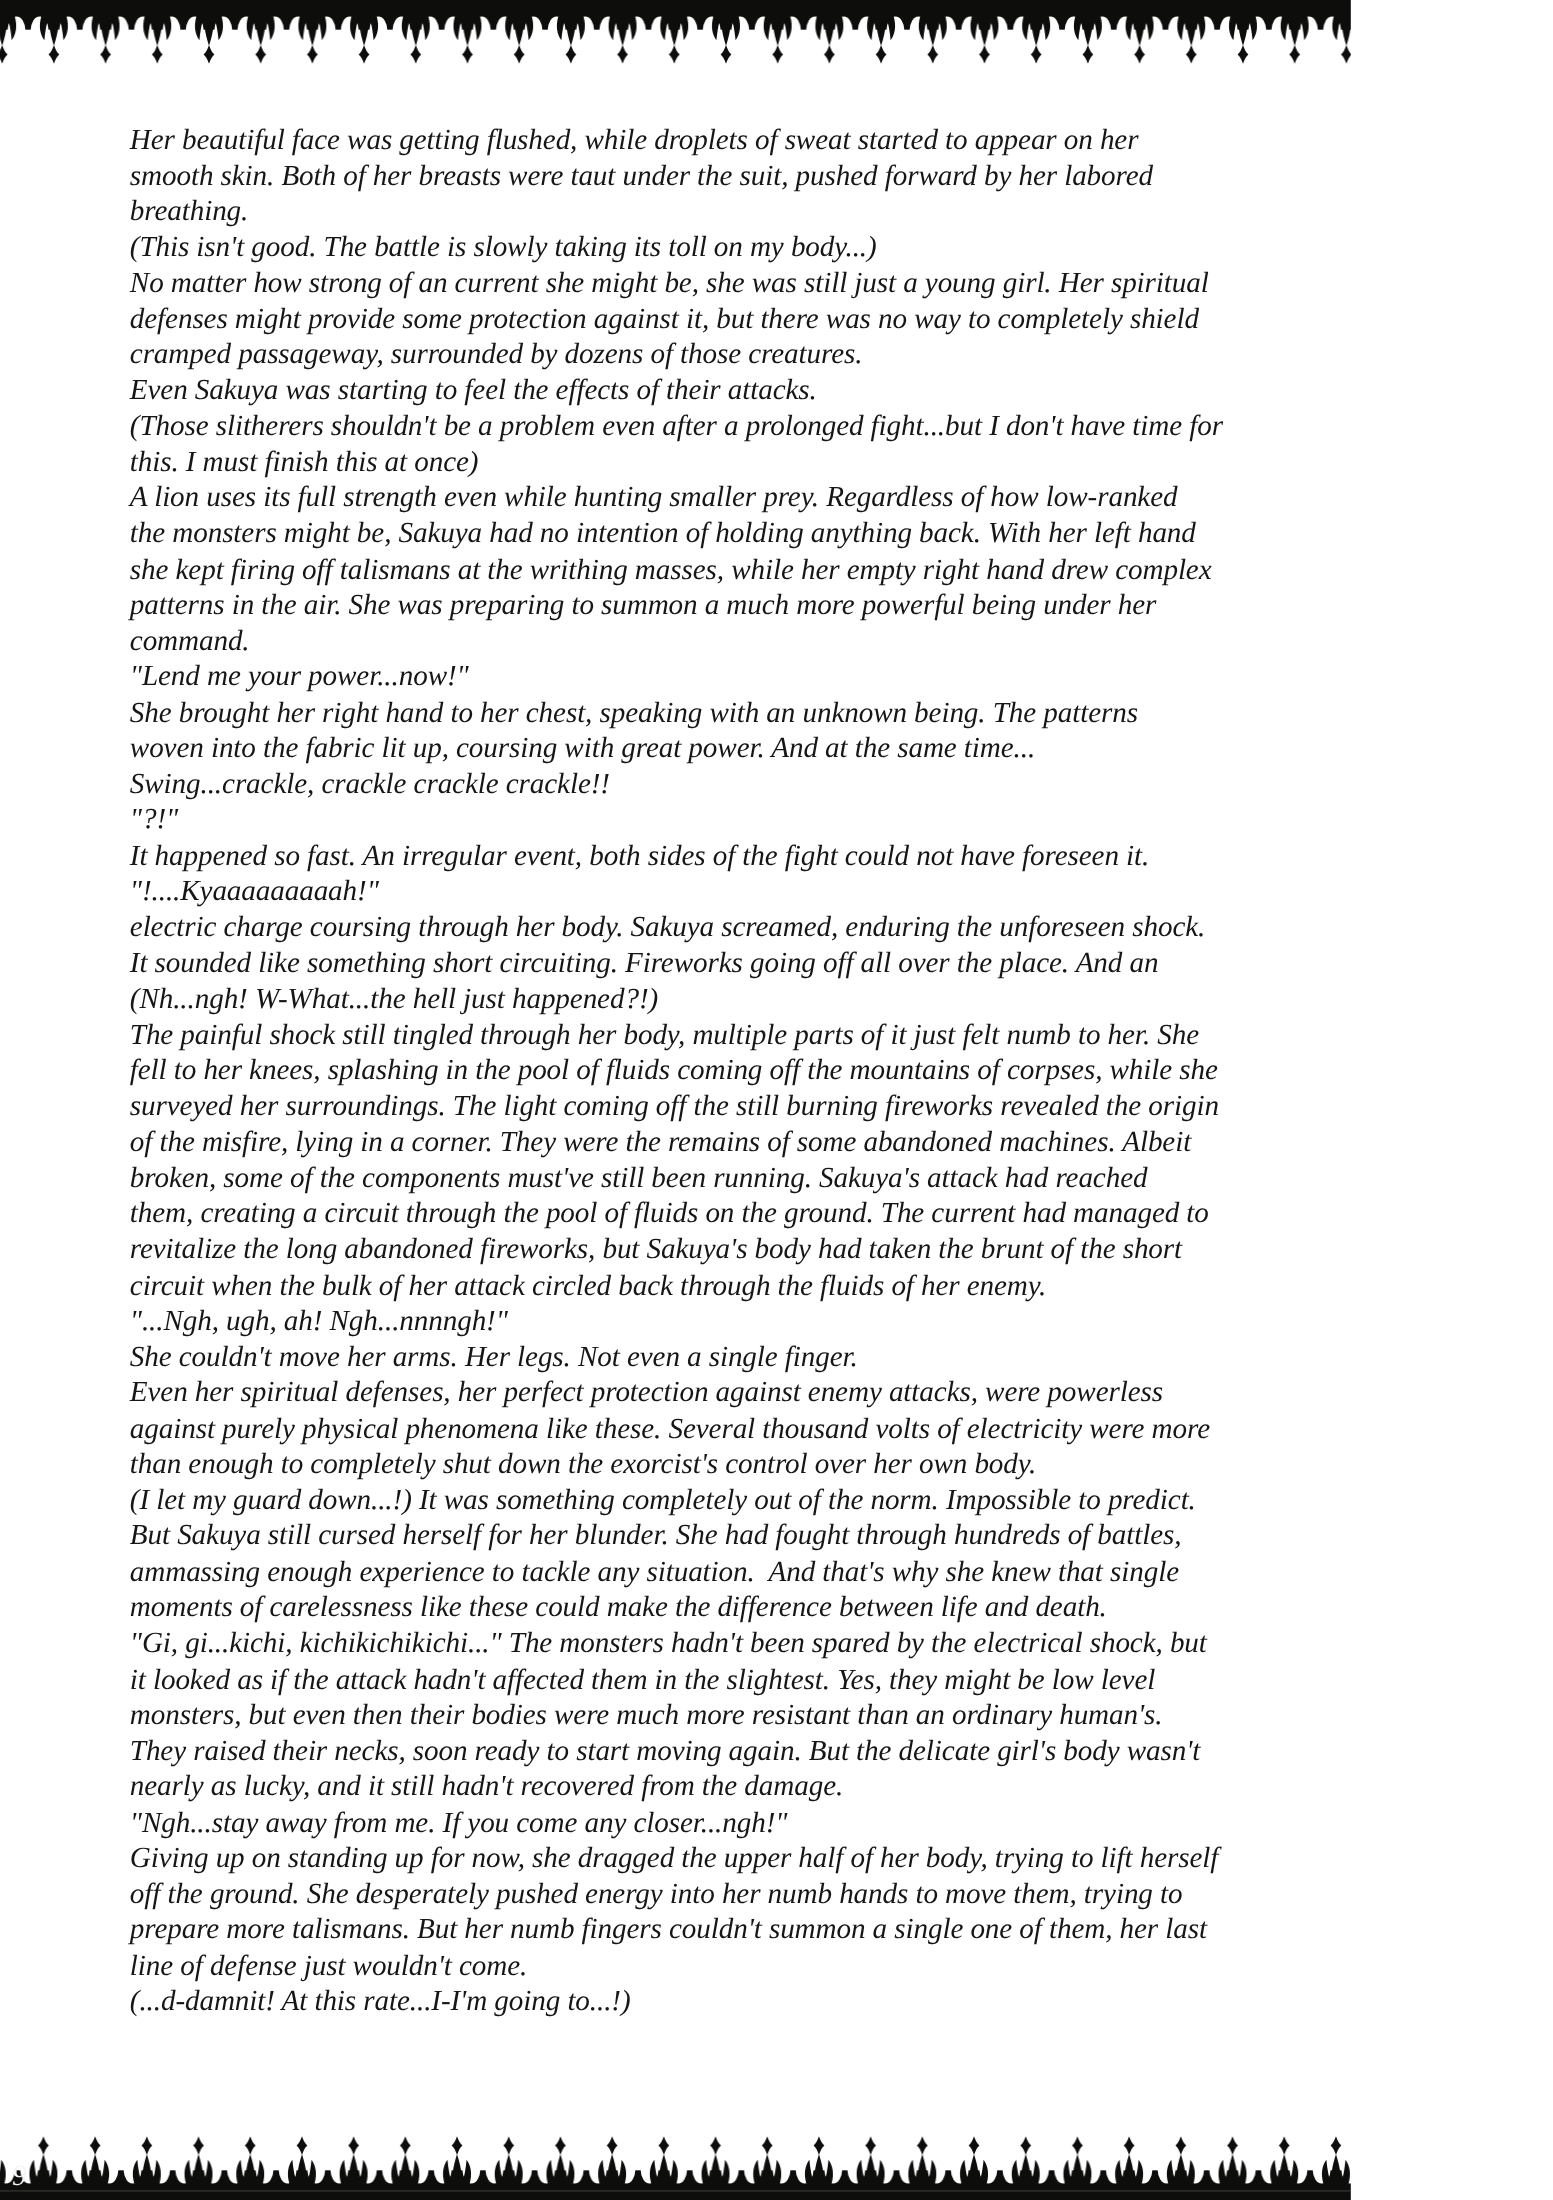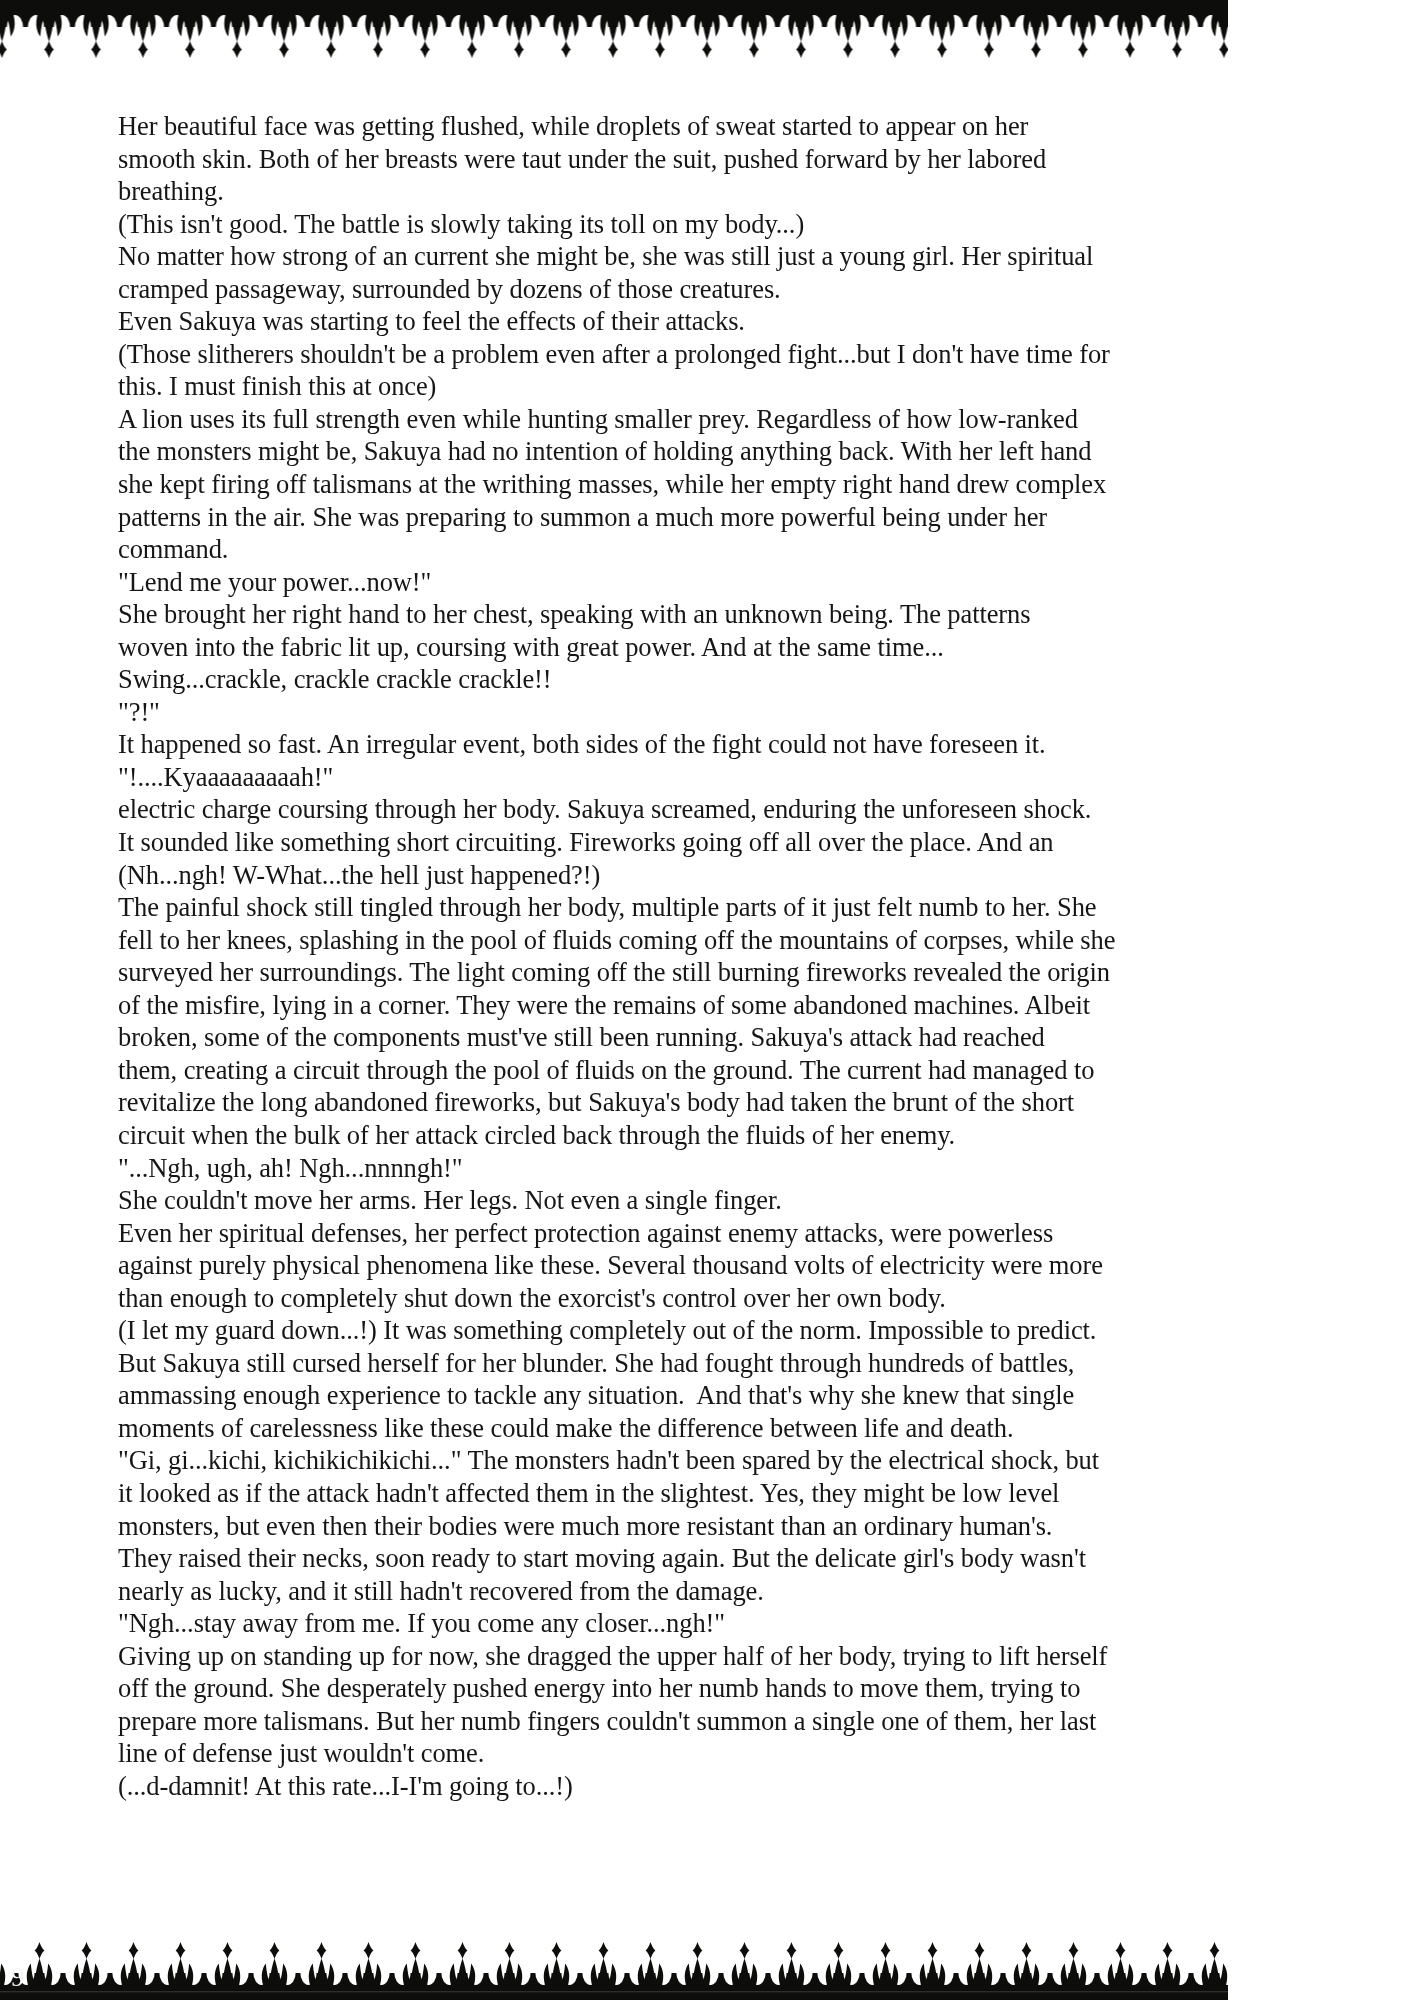--- a/index.html
+++ b/index.html
@@ -7,20 +7,21 @@
     padding: 0;
     background: #ffffff;
   }
   .page {
     position: relative;
     width: 1228px;
     height: 2000px;
     background: #ffffff;
     overflow: hidden;
     font-family: "Liberation Serif", "DejaVu Serif", serif;
+    font-style: italic;
   }
   .border-top {
     position: absolute;
     top: 0; left: 0;
     display: block;
   }
   .border-bottom {
     position: absolute;
     bottom: 0; left: 0;
     display: block;
@@ -78,20 +79,21 @@
     </defs>
     <rect width="1412" height="60" fill="url(#fleurTop)"></rect>
   </svg>
 
   <div class="story-text">
       <div class="text-line">Her beautiful face was getting flushed, while droplets of sweat started to appear on her</div>
       <div class="text-line">smooth skin. Both of her breasts were taut under the suit, pushed forward by her labored</div>
       <div class="text-line">breathing.</div>
       <div class="text-line">(This isn't good. The battle is slowly taking its toll on my body...)</div>
       <div class="text-line">No matter how strong of an current she might be, she was still just a young girl. Her spiritual</div>
+      <div class="text-line">defenses might provide some protection against it, but there was no way to completely shield</div>
       <div class="text-line">cramped passageway, surrounded by dozens of those creatures.</div>
       <div class="text-line">Even Sakuya was starting to feel the effects of their attacks.</div>
       <div class="text-line">(Those slitherers shouldn't be a problem even after a prolonged fight...but I don't have time for</div>
       <div class="text-line">this. I must finish this at once)</div>
       <div class="text-line">A lion uses its full strength even while hunting smaller prey. Regardless of how low-ranked</div>
       <div class="text-line">the monsters might be, Sakuya had no intention of holding anything back. With her left hand</div>
       <div class="text-line">she kept firing off talismans at the writhing masses, while her empty right hand drew complex</div>
       <div class="text-line">patterns in the air. She was preparing to summon a much more powerful being under her</div>
       <div class="text-line">command.</div>
       <div class="text-line">"Lend me your power...now!"</div>

